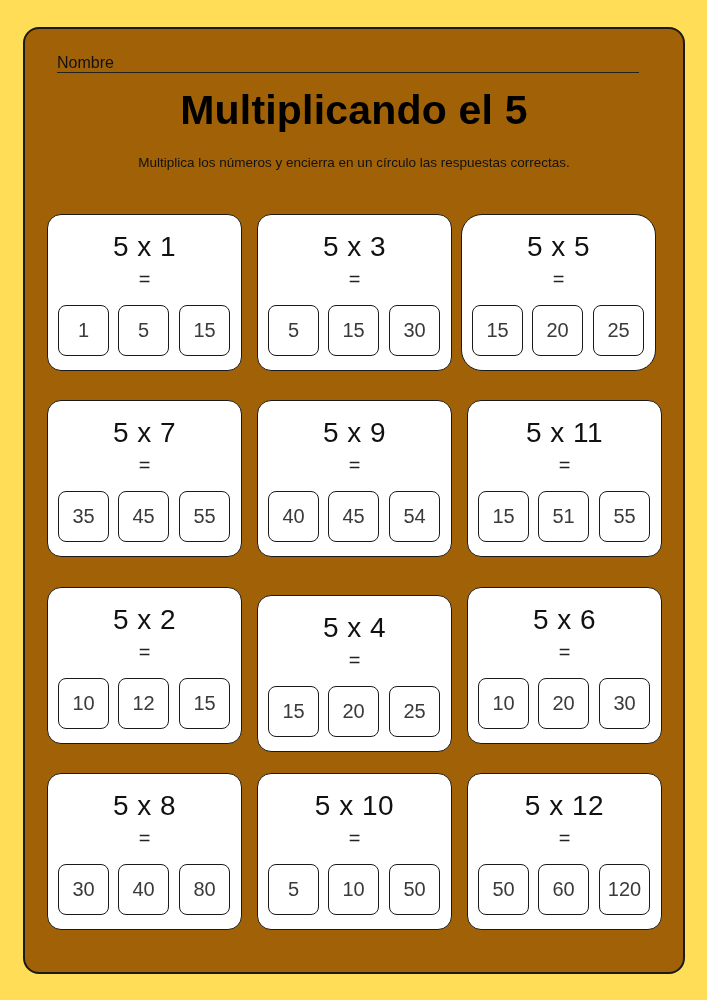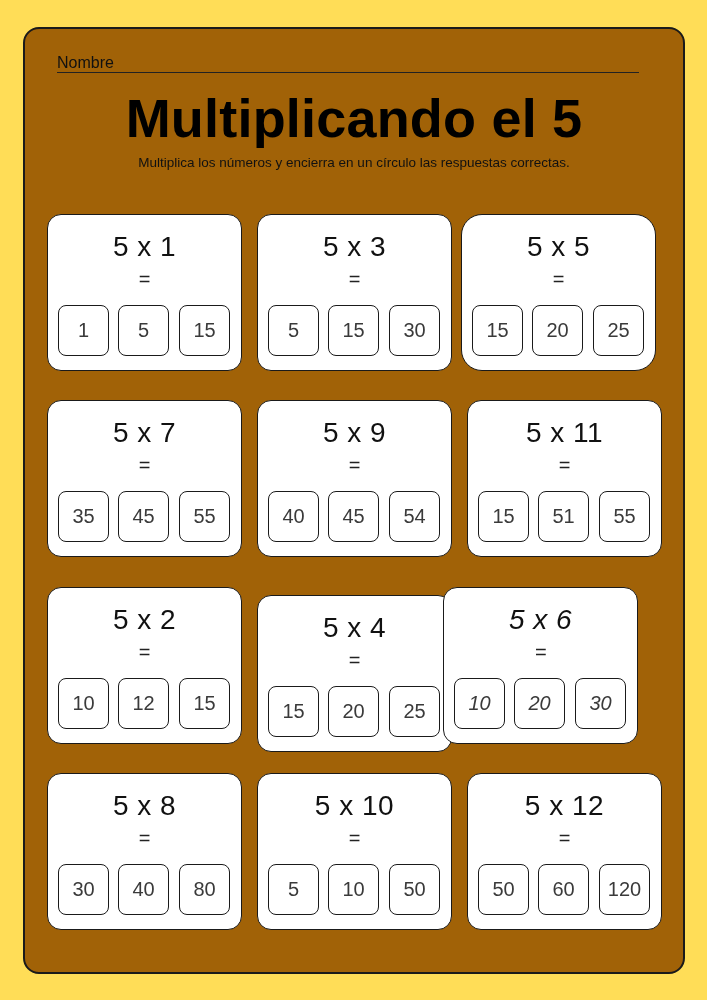--- a/index.html
+++ b/index.html
@@ -29,21 +29,21 @@
     left: 0; top: 1px;
     font-size: 16px;
     color: #111;
   }
   .title {
     position: absolute;
     left: 0; right: 0; top: 58px;
     text-align: center;
     font-family: "Liberation Sans", sans-serif;
     font-weight: bold;
-    font-size: 54px;
+    font-size: 41px;
     letter-spacing: 0.2px;
     color: #000;
   }
   .subtitle {
     position: absolute;
     left: 0; right: 0; top: 126px;
     text-align: center;
     font-size: 13.5px;
     color: #111;
   }
@@ -167,21 +167,21 @@
   </div>
       <div class="card" style="left: 232px; top: 558px; margin-top: 8px;">
     <div class="problem">5 x 4</div>
     <div class="equals">=</div>
     <div class="options">
       <div class="opt o0">15</div>
       <div class="opt o1">20</div>
       <div class="opt o2">25</div>
     </div>
   </div>
-      <div class="card" style="left: 418px; top: 558px; font-style: italic;">
+      <div class="card" style="left: 442px; top: 558px;">
     <div class="problem">5 x 6</div>
     <div class="equals">=</div>
     <div class="options">
       <div class="opt o0">10</div>
       <div class="opt o1">20</div>
       <div class="opt o2">30</div>
     </div>
   </div>
       <div class="card" style="left: 22px; top: 744px; padding-left: 6px;">
     <div class="problem">5 x 8</div>

